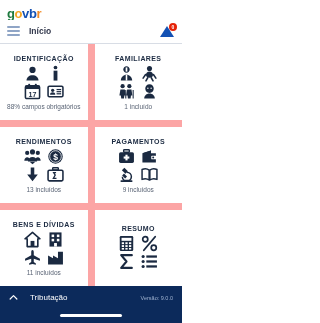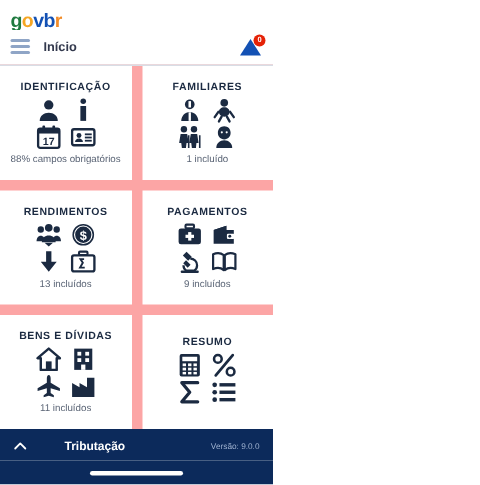--- a/index.html
+++ b/index.html
@@ -65,21 +65,21 @@
   .card-sub { font-size:6.5px; color:#5a6475; text-align:center; white-space:nowrap; }
 
   
   .footer {
     background:#0c2a5b;
     padding:7px 9px 5px 9px;
     display:flex; align-items:center;
     flex:0 0 auto;
   }
   .chev { width:9px; height:9px; flex:0 0 auto; }
-  .footer-label { color:#ffffff; font-size:8px; font-weight:bold; margin-left:25px; flex:1 1 auto; }
+  .footer-label { color:#ffffff; font-size:8px; font-weight:normal; margin-left:12px; flex:1 1 auto; }
   .footer-version { color:#9fb2d0; font-size:5.5px; }
   .home-bar-wrap { background:#0c2a5b; height:16px; display:flex; align-items:center; justify-content:center; flex:0 0 auto; }
   .home-bar { width:62px; height:3px; background:#ffffff; border-radius:2px; }
 </style>
 </head>
 <body>
 
 <div id="app">
 
   <div class="header">

